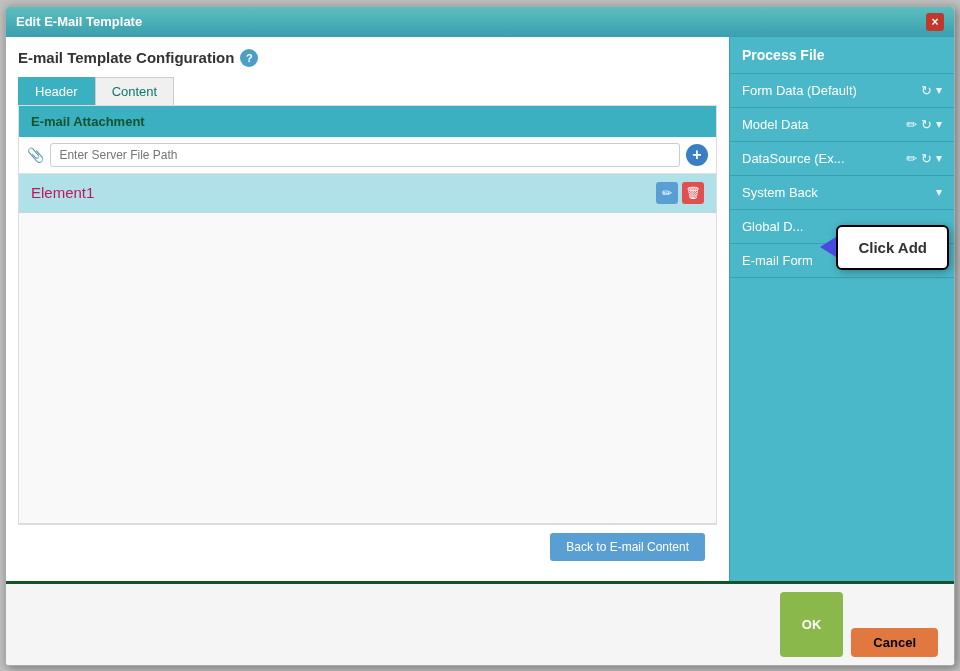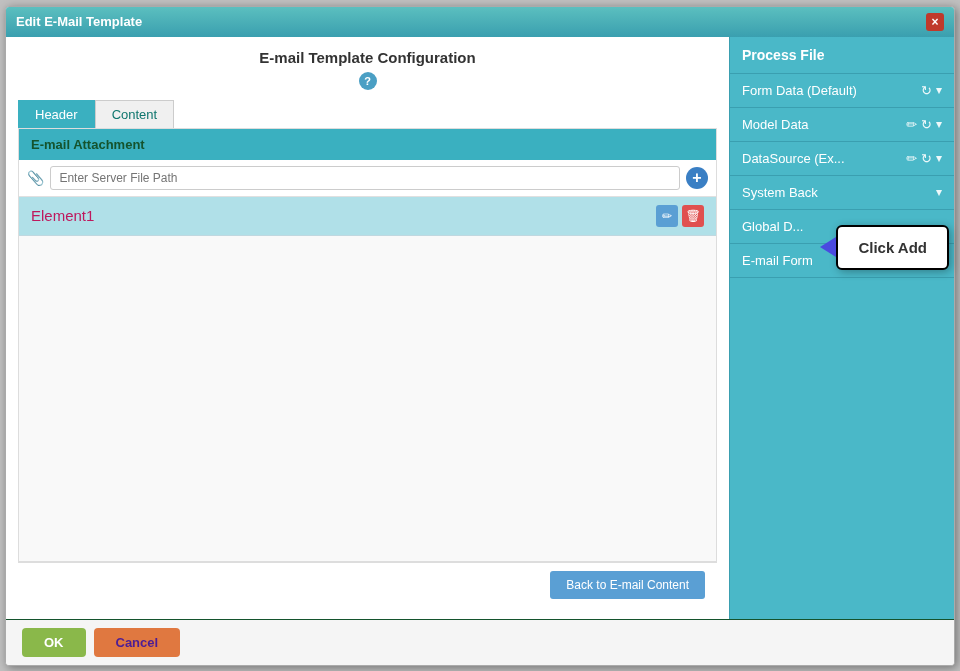--- a/index.html
+++ b/index.html
@@ -82,21 +82,20 @@
     }
 
     .config-title {
       font-size: 15px;
       font-weight: bold;
       color: #333;
       margin-bottom: 10px;
       display: flex;
       align-items: center;
       gap: 6px;
-      flex-direction: column;
     }
 
     .help-icon {
       width: 18px;
       height: 18px;
       background: #4a9fc4;
       border-radius: 50%;
       color: #fff;
       font-size: 11px;
       font-weight: bold;
@@ -290,44 +289,46 @@
     }
 
     .chevron-icon {
       font-size: 12px;
       color: rgba(255,255,255,0.9);
     }
 
     
     .modal-footer {
       display: flex;
+      justify-content: flex-end;
       padding: 8px 16px;
       gap: 8px;
       background: #f5f5f5;
-      border-top: 1px solid #14532d;
+      border-top: 3px solid #14532d;
       border-radius: 0 0 3px 3px;
     }
 
     .footer-btn {
       padding: 7px 22px;
       border: none;
       border-radius: 4px;
       font-size: 13px;
       cursor: pointer;
       font-weight: bold;
     }
 
     .footer-btn.ok {
       background: #8ab84a;
       color: #fff;
     }
 
     .footer-btn.cancel {
       background: #e07840;
-      color: #4c1d95;
+      color: #000000;
+      margin-top: 36px;
     }
 
     
     .click-add-callout {
       position: absolute;
       background: #fff;
       border: 2px solid #000000;
       border-radius: 6px;
       padding: 12px 20px;
       font-size: 15px;

